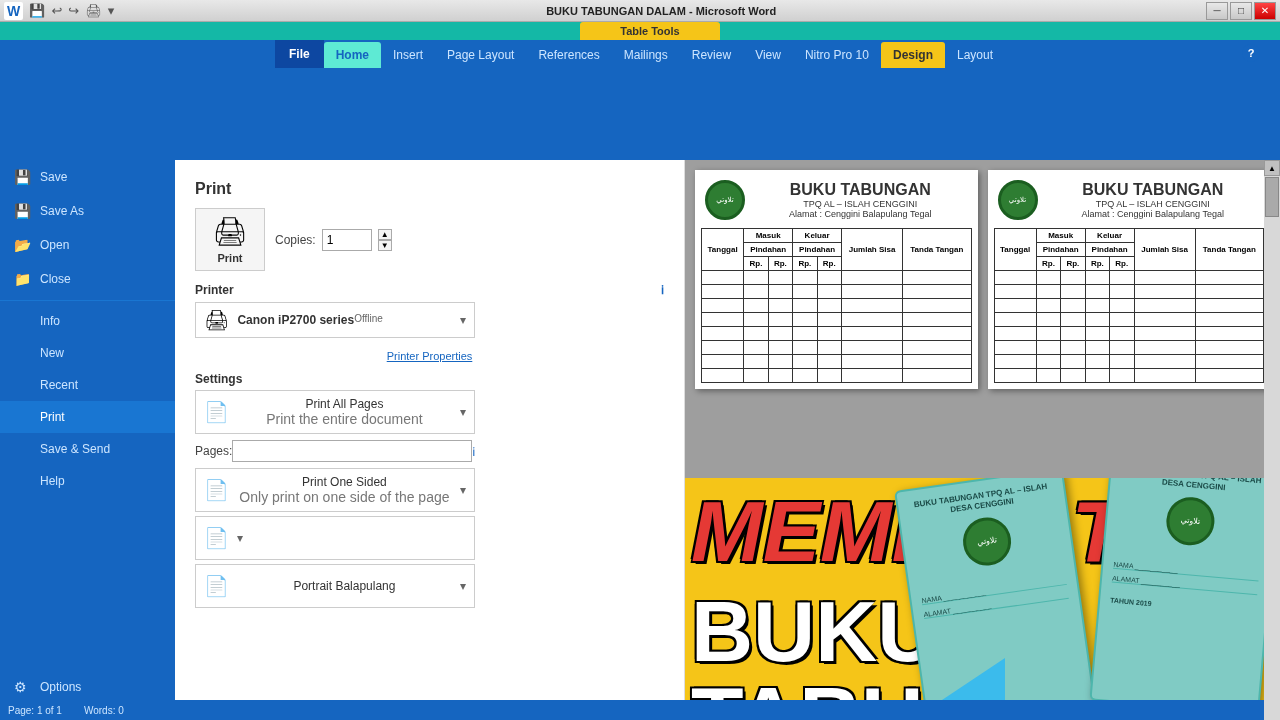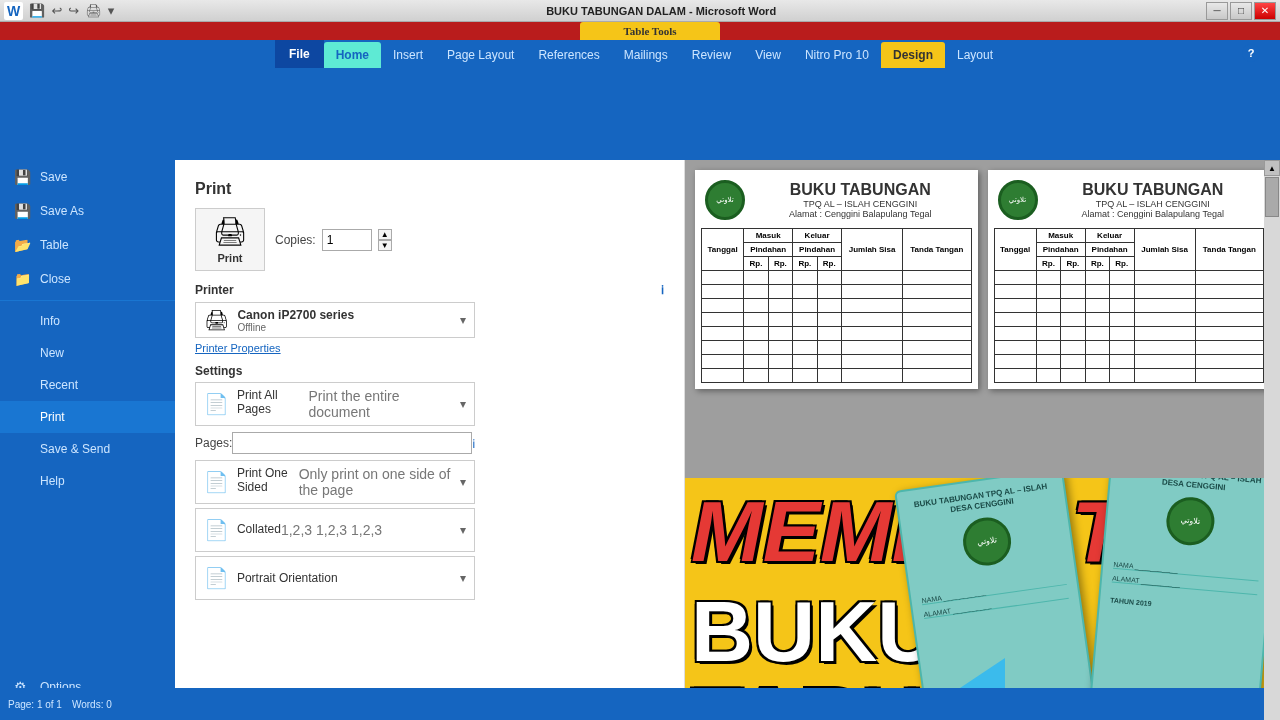--- a/index.html
+++ b/index.html
@@ -138,39 +138,39 @@
     .printer-select {
       width: 280px; height: 36px;
       border: 1px solid #ccc;
       background: #fff;
       display: flex; align-items: center;
       padding: 0 8px;
       gap: 8px;
       cursor: pointer;
     }
     .printer-icon-img { font-size: 20px; }
-    .printer-info { display: flex; flex-direction: column; }
+    .printer-info { display: flex; flex-direction: row; }
     .printer-name { font-size: 12px; font-weight: bold; color: #333; }
     .printer-status { font-size: 10px; color: #666; }
     .printer-arrow { margin-left: auto; color: #666; }
-    .printer-props-link { color: #1565c0; font-size: 11px; cursor: pointer; text-decoration: underline; margin-top: 4px; text-align: left; }
+    .printer-props-link { color: #1565c0; font-size: 11px; cursor: pointer; text-decoration: underline; margin-top: 12px; text-align: center; }
     .settings-item {
       display: flex;
       align-items: center;
       width: 280px;
       height: 44px;
       border: 1px solid #ccc;
       background: #fff;
       margin-bottom: 4px;
       padding: 4px 8px;
       cursor: pointer;
       gap: 8px;
     }
     .settings-icon { font-size: 20px; color: #555; }
-    .settings-info { display: flex; flex-direction: row; flex: 1; }
+    .settings-info { display: flex; flex-direction: column; flex: 1; text-align: center; }
     .settings-main { font-size: 12px; color: #333; }
     .settings-sub { font-size: 14px; color: #777; }
     .settings-arrow { color: #666; font-size: 12px; }
     .pages-row { display: flex; align-items: center; margin: 6px 0; }
     .pages-label { font-size: 12px; color: #444; }
     .pages-input { width: 240px; height: 22px; border: 1px solid #aaa; padding: 2px 4px; font-size: 11px; }
 
     
     #doc-preview {
       flex: 1;
@@ -251,26 +251,26 @@
       width: 16px; height: 100%;
       background: #d0d0d0;
       display: flex; flex-direction: column; align-items: center;
     }
     .scroll-btn { width: 16px; height: 16px; background: #c0c0c0; border: 1px solid #999; display: flex; align-items: center; justify-content: center; font-size: 8px; cursor: pointer; }
     .scroll-track { flex: 1; width: 16px; background: #d8d8d8; }
     .scroll-thumb { width: 14px; height: 40px; background: #aaa; margin: 1px; border: 1px solid #888; }
 
     
     #statusbar {
-      height: 32px;
+      height: 20px;
       background: #1565c0;
       display: flex;
       align-items: center;
       padding: 0 8px;
-      gap: 10px;
+      gap: 22px;
       position: absolute;
       bottom: 0; left: 0; right: 0;
     }
     .status-item { font-size: 10px; color: #cce5ff; }
 
     
     .help-icon {
       position: absolute;
       right: 20px;
       top: 44px;
@@ -319,21 +319,21 @@
     </div>
   </div>
   <div id="titlebar-center">BUKU TABUNGAN DALAM - Microsoft Word</div>
   <div id="titlebar-right">
     <div class="win-btn">─</div>
     <div class="win-btn">□</div>
     <div class="win-btn win-btn-close">✕</div>
   </div>
 </div>
 
-<div style="position:relative; background:#b91c1c; height:18px;font-family:Liberation Serif, serif;">
+<div style="position:relative; background:#14b8a6; height:18px;">
   <div id="table-tools-bar">Table Tools</div>
 </div>
 
 <div id="ribbon">
   <div id="ribbon-tabs">
     <div class="ribbon-tab file-tab active">File</div>
     <div class="ribbon-tab" style="background:#5eead4;color:#1565c0;font-weight:bold;">Home</div>
     <div class="ribbon-tab">Insert</div>
     <div class="ribbon-tab">Page Layout</div>
     <div class="ribbon-tab">References</div>
@@ -354,21 +354,21 @@
     <div class="sidebar-item">
       <span class="s-icon">💾</span>
       <span>Save</span>
     </div>
     <div class="sidebar-item">
       <span class="s-icon">💾</span>
       <span>Save As</span>
     </div>
     <div class="sidebar-item">
       <span class="s-icon">📂</span>
-      <span>Table</span>
+      <span>Open</span>
     </div>
     <div class="sidebar-item">
       <span class="s-icon">📁</span>
       <span>Close</span>
     </div>
     <div style="margin: 4px 0; border-top: 1px solid #1976d2;"></div>
     <div class="sidebar-item">
       <span class="s-icon"> </span>
       <span>Info</span>
     </div>
@@ -460,31 +460,27 @@
       <span class="settings-icon">📄</span>
       <div class="settings-info">
         <span class="settings-main">Print One Sided</span>
         <span class="settings-sub">Only print on one side of the page</span>
       </div>
       <span class="settings-arrow">▾</span>
     </div>
 
     <div class="settings-item">
       <span class="settings-icon">📄</span>
-      <div class="settings-info">
-        <span class="settings-main">Collated</span>
-        <span class="settings-sub">1,2,3  1,2,3  1,2,3</span>
-      </div>
       <span class="settings-arrow">▾</span>
     </div>
 
     <div class="settings-item">
       <span class="settings-icon">📄</span>
       <div class="settings-info">
-        <span class="settings-main">Portrait Orientation</span>
+        <span class="settings-main">Portrait Balapulang</span>
       </div>
       <span class="settings-arrow">▾</span>
     </div>
   </div>
 
   <div id="doc-preview">
 
     <div id="scrollbar" style="position:absolute;right:0;top:0;width:16px;height:100%;z-index:20;background:#d4d4d4;display:flex;flex-direction:column;align-items:center;">
       <div class="scroll-btn">▲</div>
       <div class="scroll-track">

